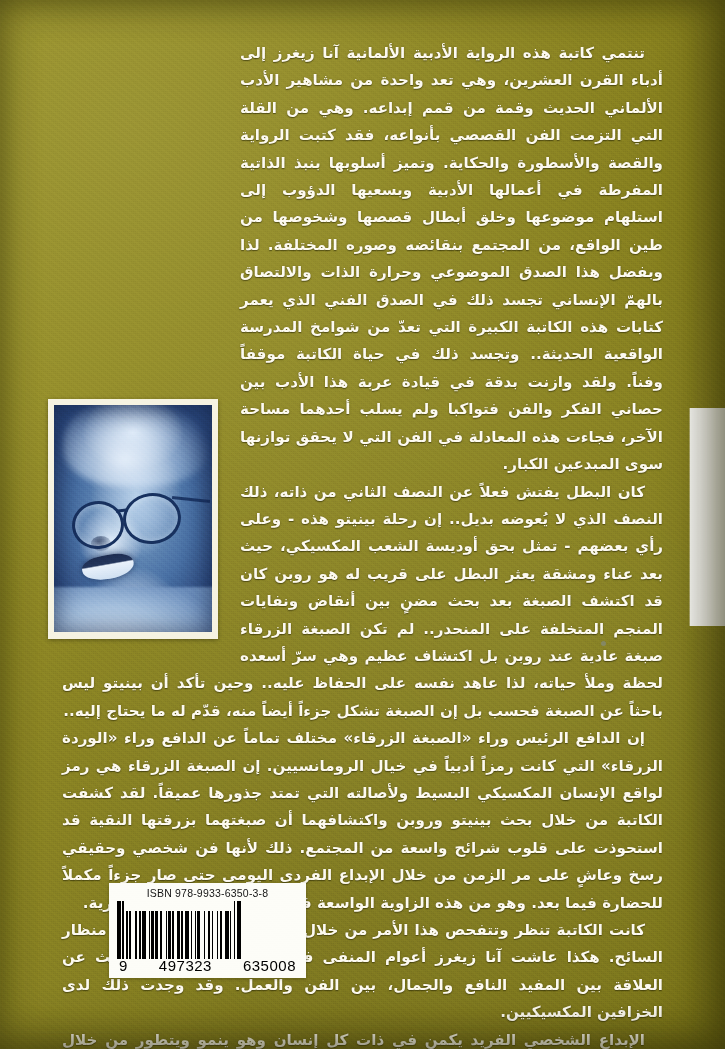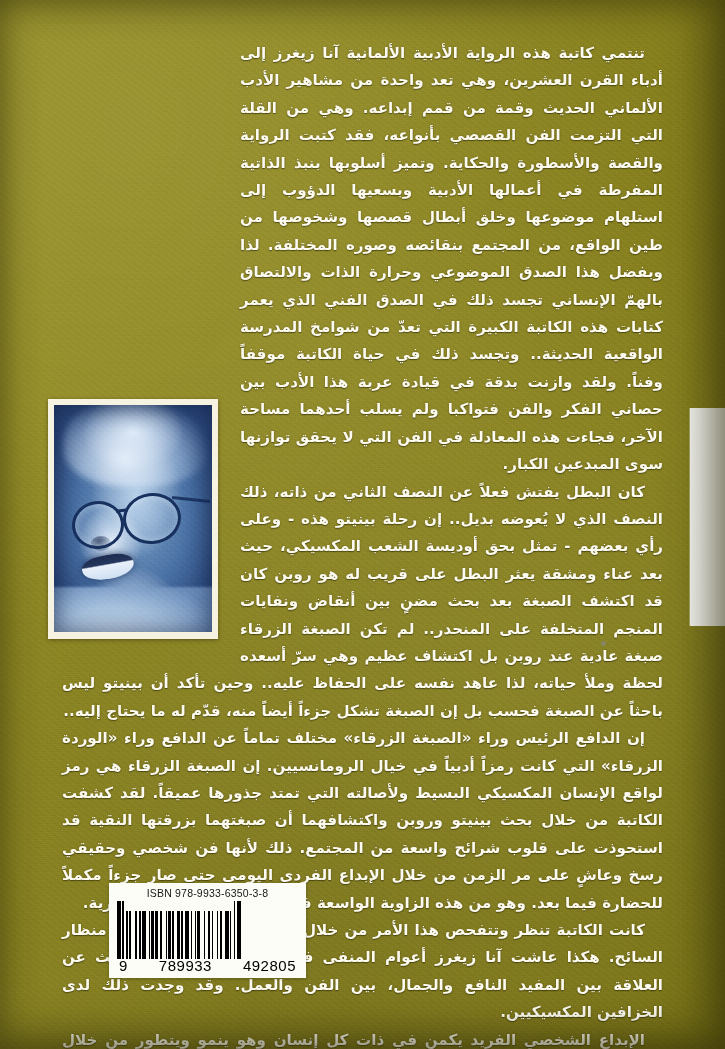--- a/index.html
+++ b/index.html
@@ -351,20 +351,20 @@
         <i class="sp" style="width: 1.32px;"></i>
         <i class="short" style="width: 1.32px;"></i>
         <i class="sp" style="width: 2.64px;"></i>
         <i style="width: 1.32px;"></i>
         <i class="sp" style="width: 1.32px;"></i>
         <i style="width: 3.96px;"></i>
         <i class="sp" style="width: 2.64px;"></i>
       </div>
     <div class="digits">
       <span>9</span>
-      <span>789933</span>
-      <span>492805</span>
+      <span>497323</span>
+      <span>635008</span>
     </div>
   </div>
 
   <div class="speck" style="left:601px; top:641px;"></div>
   <div class="speck" style="left:352px; top:930px; width:3px; height:3px; opacity:.5;"></div>
 </div>
 
 </body></html>

